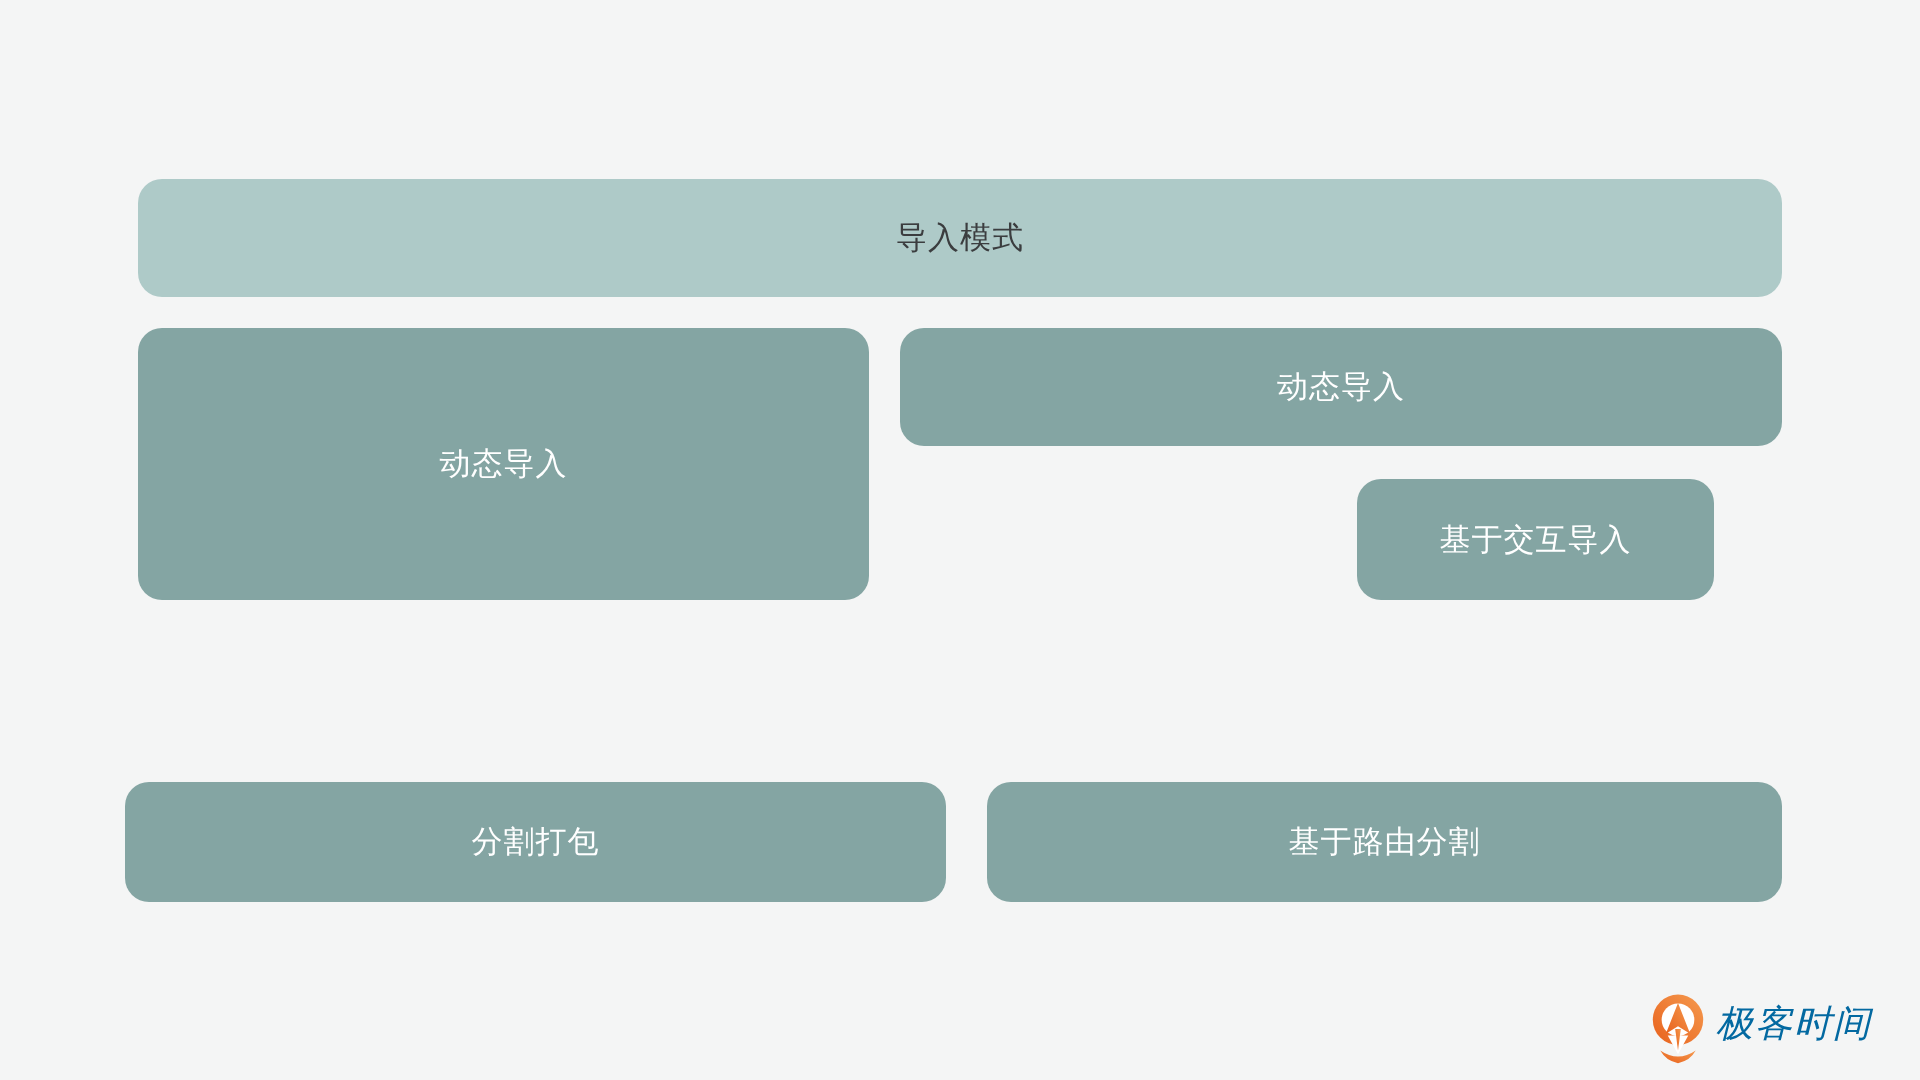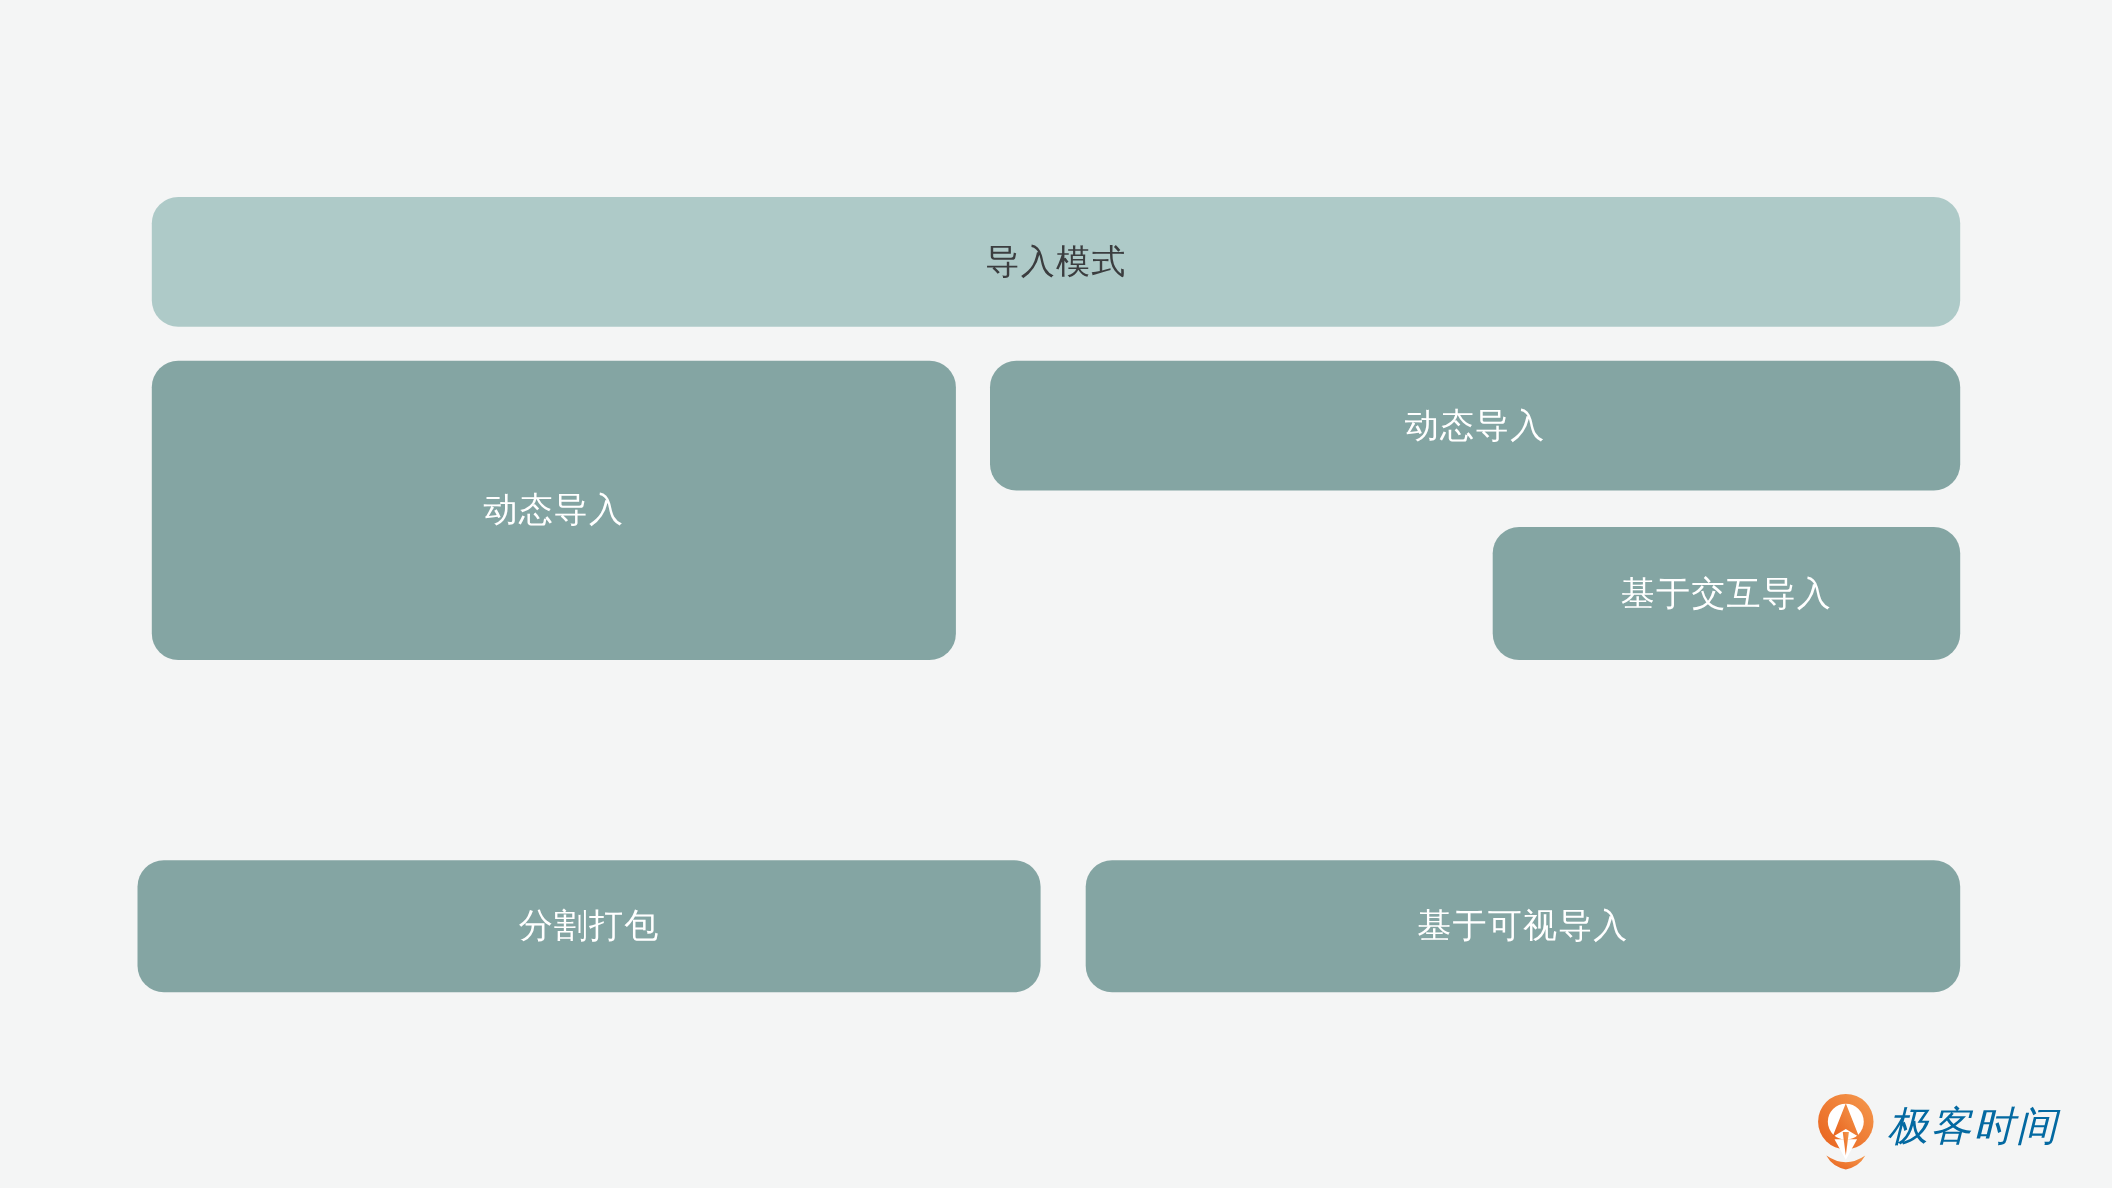--- a/index.html
+++ b/index.html
@@ -30,21 +30,21 @@
   }
   .block--light {
     background: #aecac8;
     color: #3b3d3f;
   }
   
   .b-title        { left: 138px; top: 179px; width: 1644px; height: 118px; }
   .b-static       { left: 138px; top: 328px; width: 731px;  height: 272px; }
   .b-dynamic      { left: 900px; top: 328px; width: 882px;  height: 118px; }
   .b-visual       { left: 900px; top: 479px; width: 426px;  height: 121px; }
-  .b-interaction  { left: 1357px;top: 479px; width: 425px;  height: 121px; }
+  .b-interaction  { left: 1357px;top: 479px; width: 357px;  height: 121px; }
   .b-codesplit    { left: 138px; top: 631px; width: 1644px; height: 120px; }
   .b-splitbundle  { left: 125px; top: 782px; width: 821px;  height: 120px; }
   .b-routesplit   { left: 987px; top: 782px; width: 795px;  height: 120px; }
 
   .logo {
     position: absolute;
     left: 1650px;
     top: 990px;
     display: flex;
     align-items: center;
@@ -86,21 +86,21 @@
   <div class="block b-interaction">
     <span>基于交互导入</span>
   </div>
 
 
   <div class="block b-splitbundle">
     <span>分割打包</span>
   </div>
 
   <div class="block b-routesplit">
-    <span>基于可视导入</span>
+    <span>基于路由分割</span>
   </div>
 
   <div class="logo">
     <svg class="logo-icon" viewBox="0 0 60 84" xmlns="http://www.w3.org/2000/svg">
       <defs>
         <linearGradient id="gk-grad" x1="1" y1="0" x2="0" y2="1">
           <stop offset="0" stop-color="#f59a4f"></stop>
           <stop offset="1" stop-color="#e8611c"></stop>
         </linearGradient>
       </defs>

